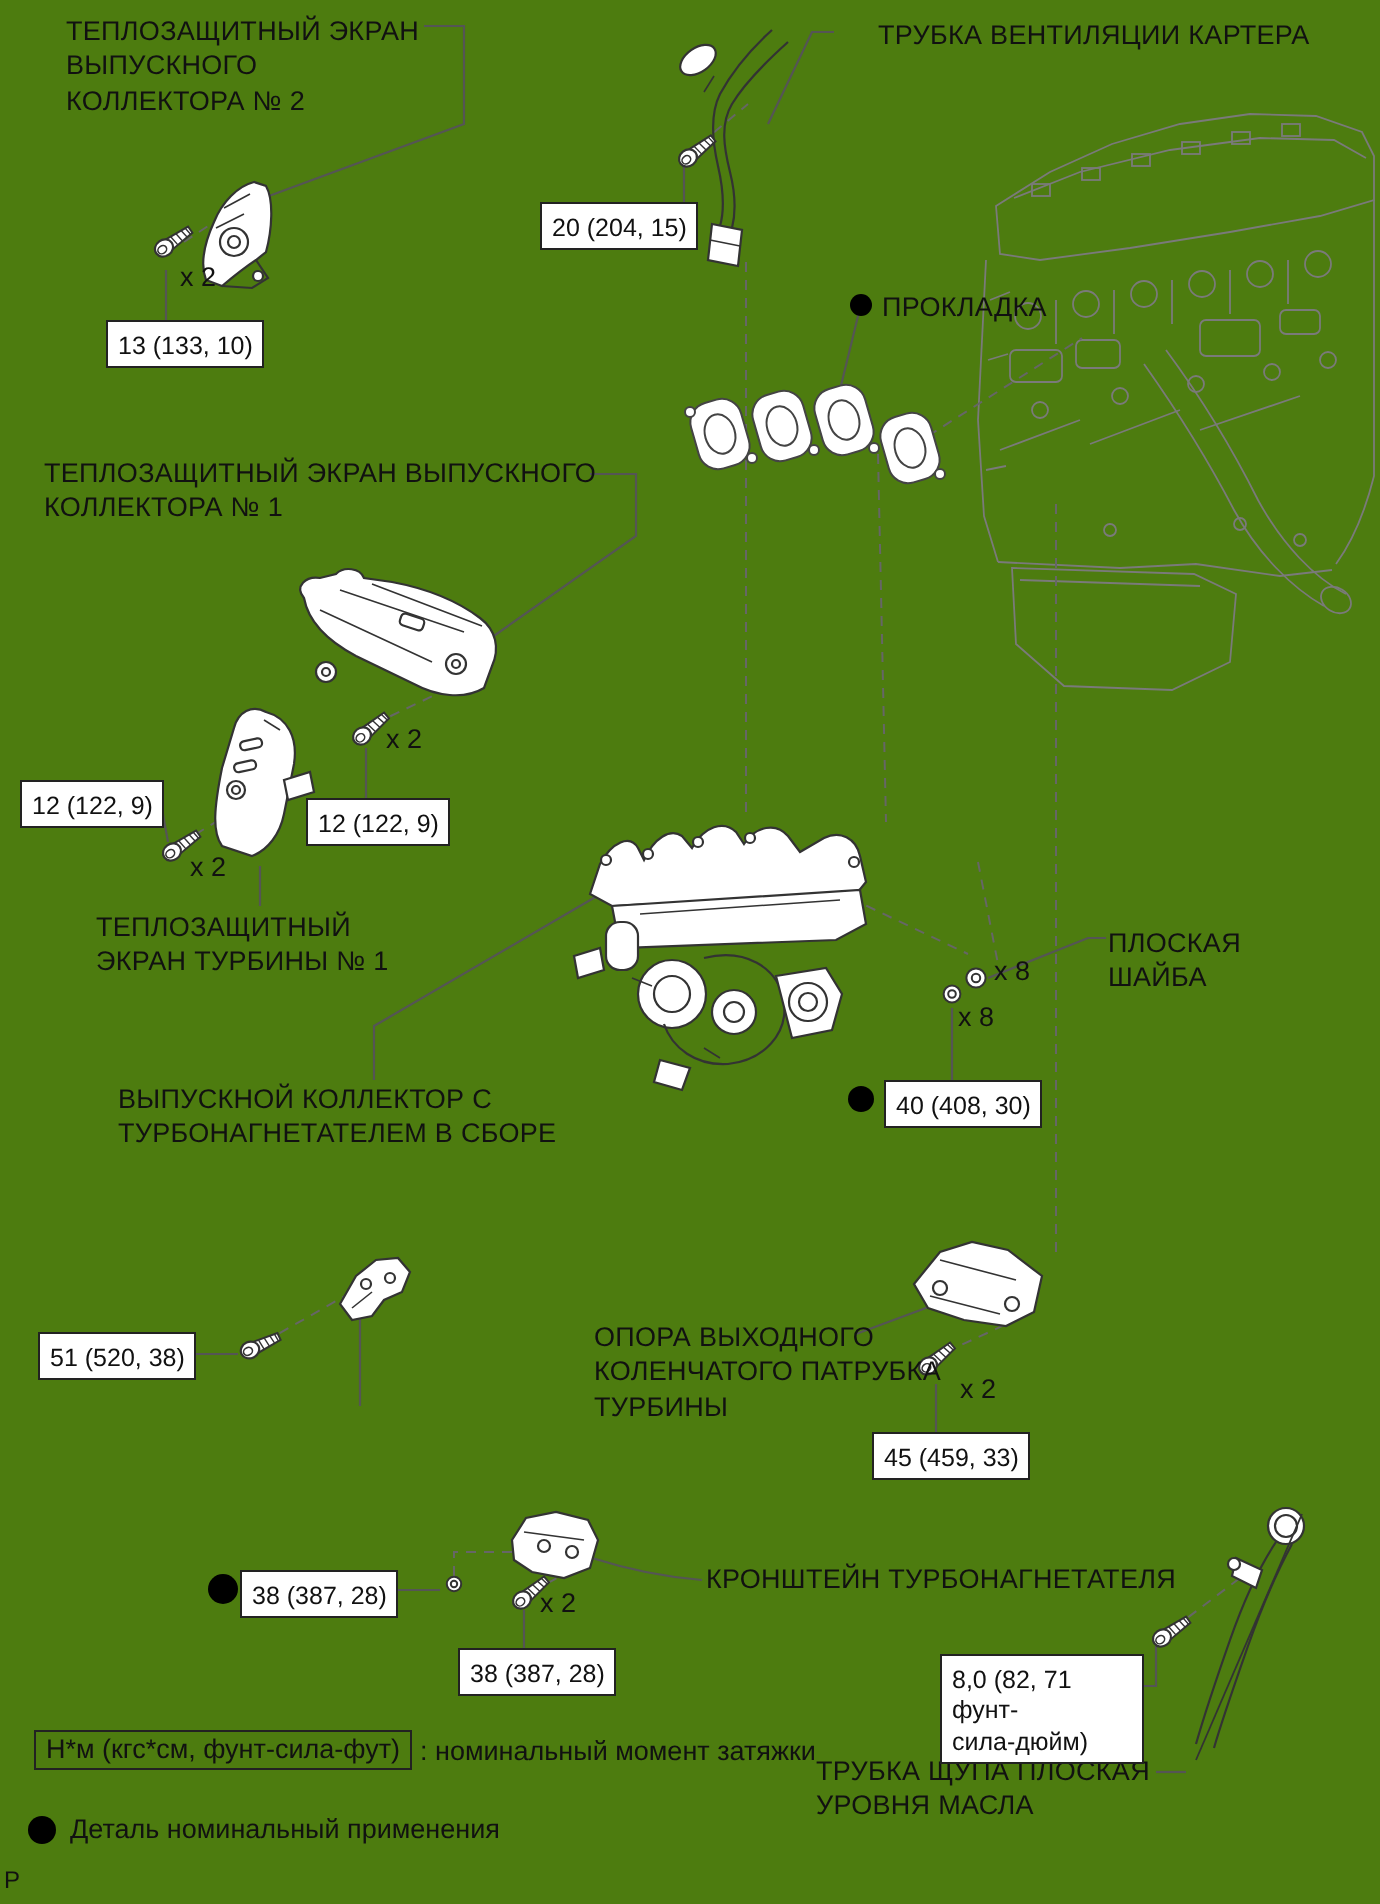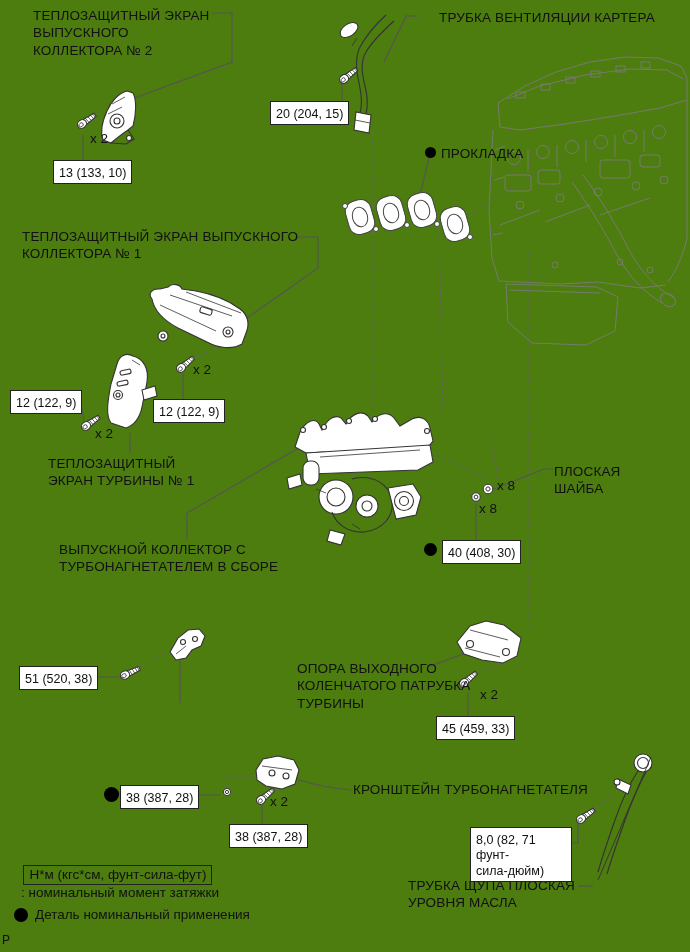--- a/index.html
+++ b/index.html
@@ -315,21 +315,21 @@
 сила-дюйм)</div>
 
   <span class="qty" style="left:90px;  top:131px;">x 2</span>
   <span class="qty" style="left:193px; top:362px;">x 2</span>
   <span class="qty" style="left:95px;  top:426px;">x 2</span>
   <span class="qty" style="left:497px; top:478px;">x 8</span>
   <span class="qty" style="left:479px; top:501px;">x 8</span>
   <span class="qty" style="left:480px; top:687px;">x 2</span>
   <span class="qty" style="left:270px; top:794px;">x 2</span>
 
-  <div class="legend-row" style="left:17px; top:865px;flex-direction:column;">
+  <div class="legend-row" style="left:17px; top:865px;">
     <span class="legend-box">Н*м (кгс*см, фунт-сила-фут)</span>
     <span class="legend-note">: номинальный момент затяжки</span>
   </div>
   <div class="legend-row" style="left:14px; top:907px;">
     <span class="legend-dot"></span>
     <span>Деталь номинальный применения</span>
   </div>
   <div class="page-marker" style="left:2px; top:933px;">Р</div>
 
 </div>

